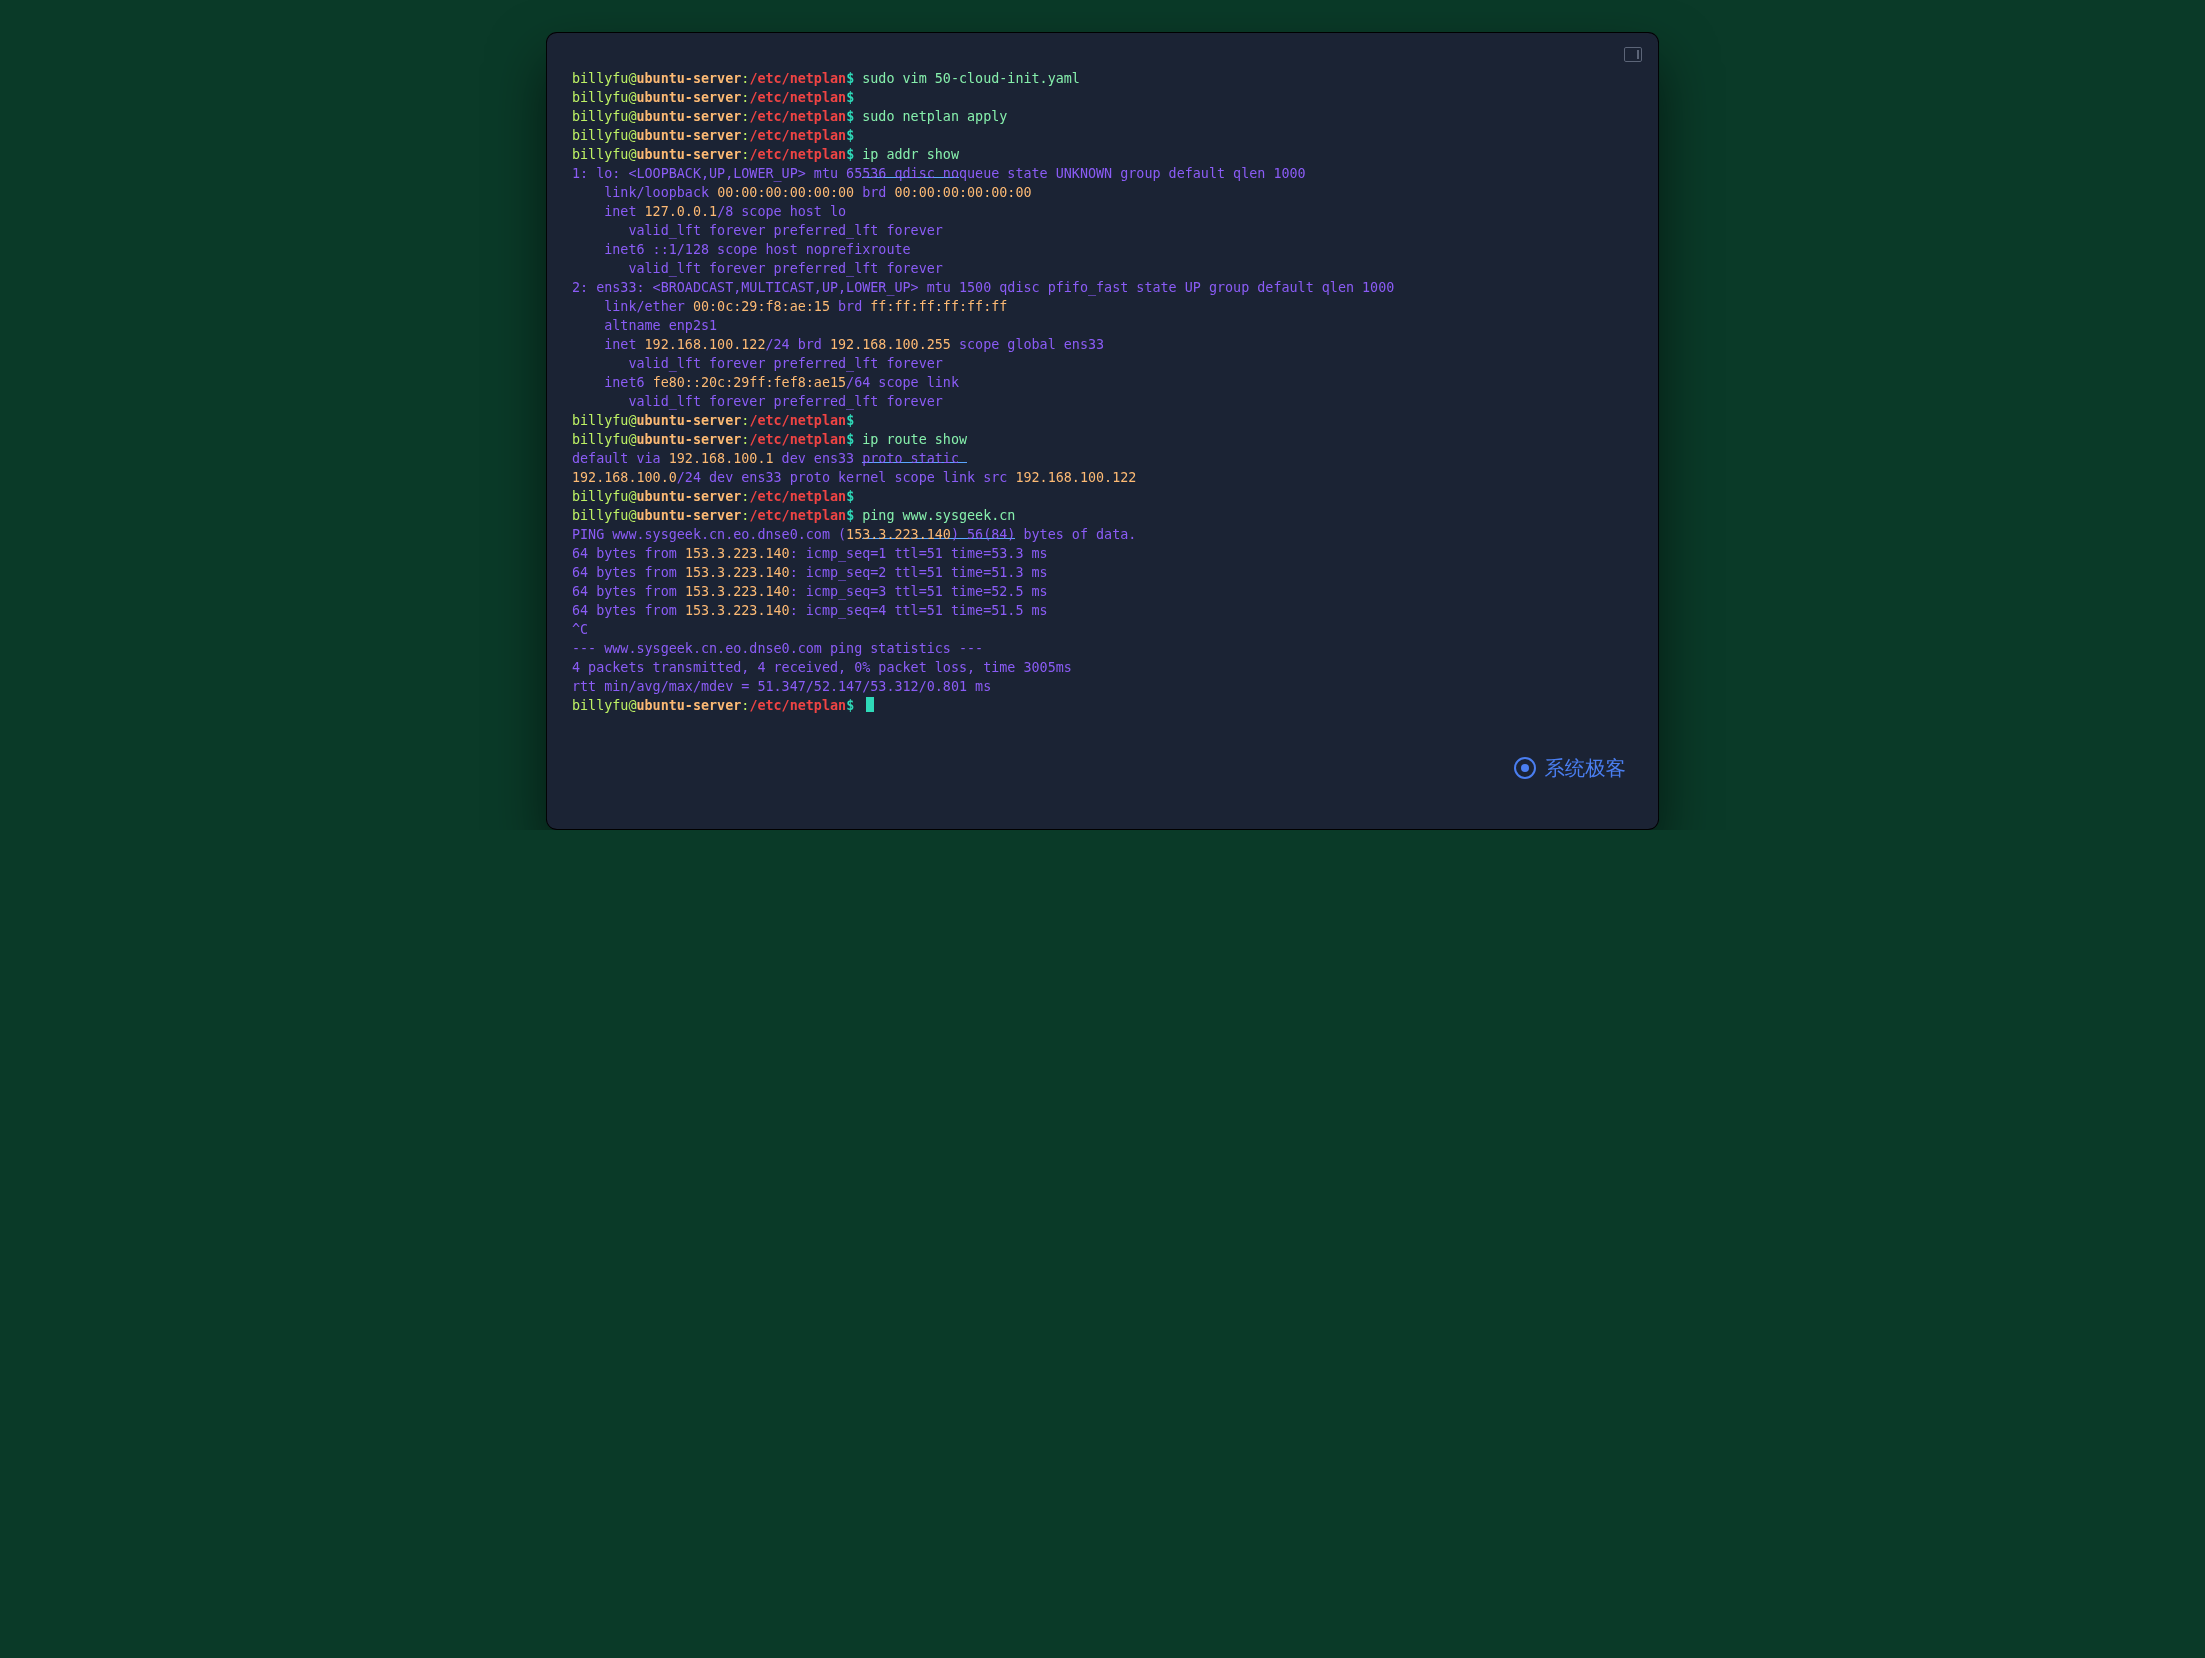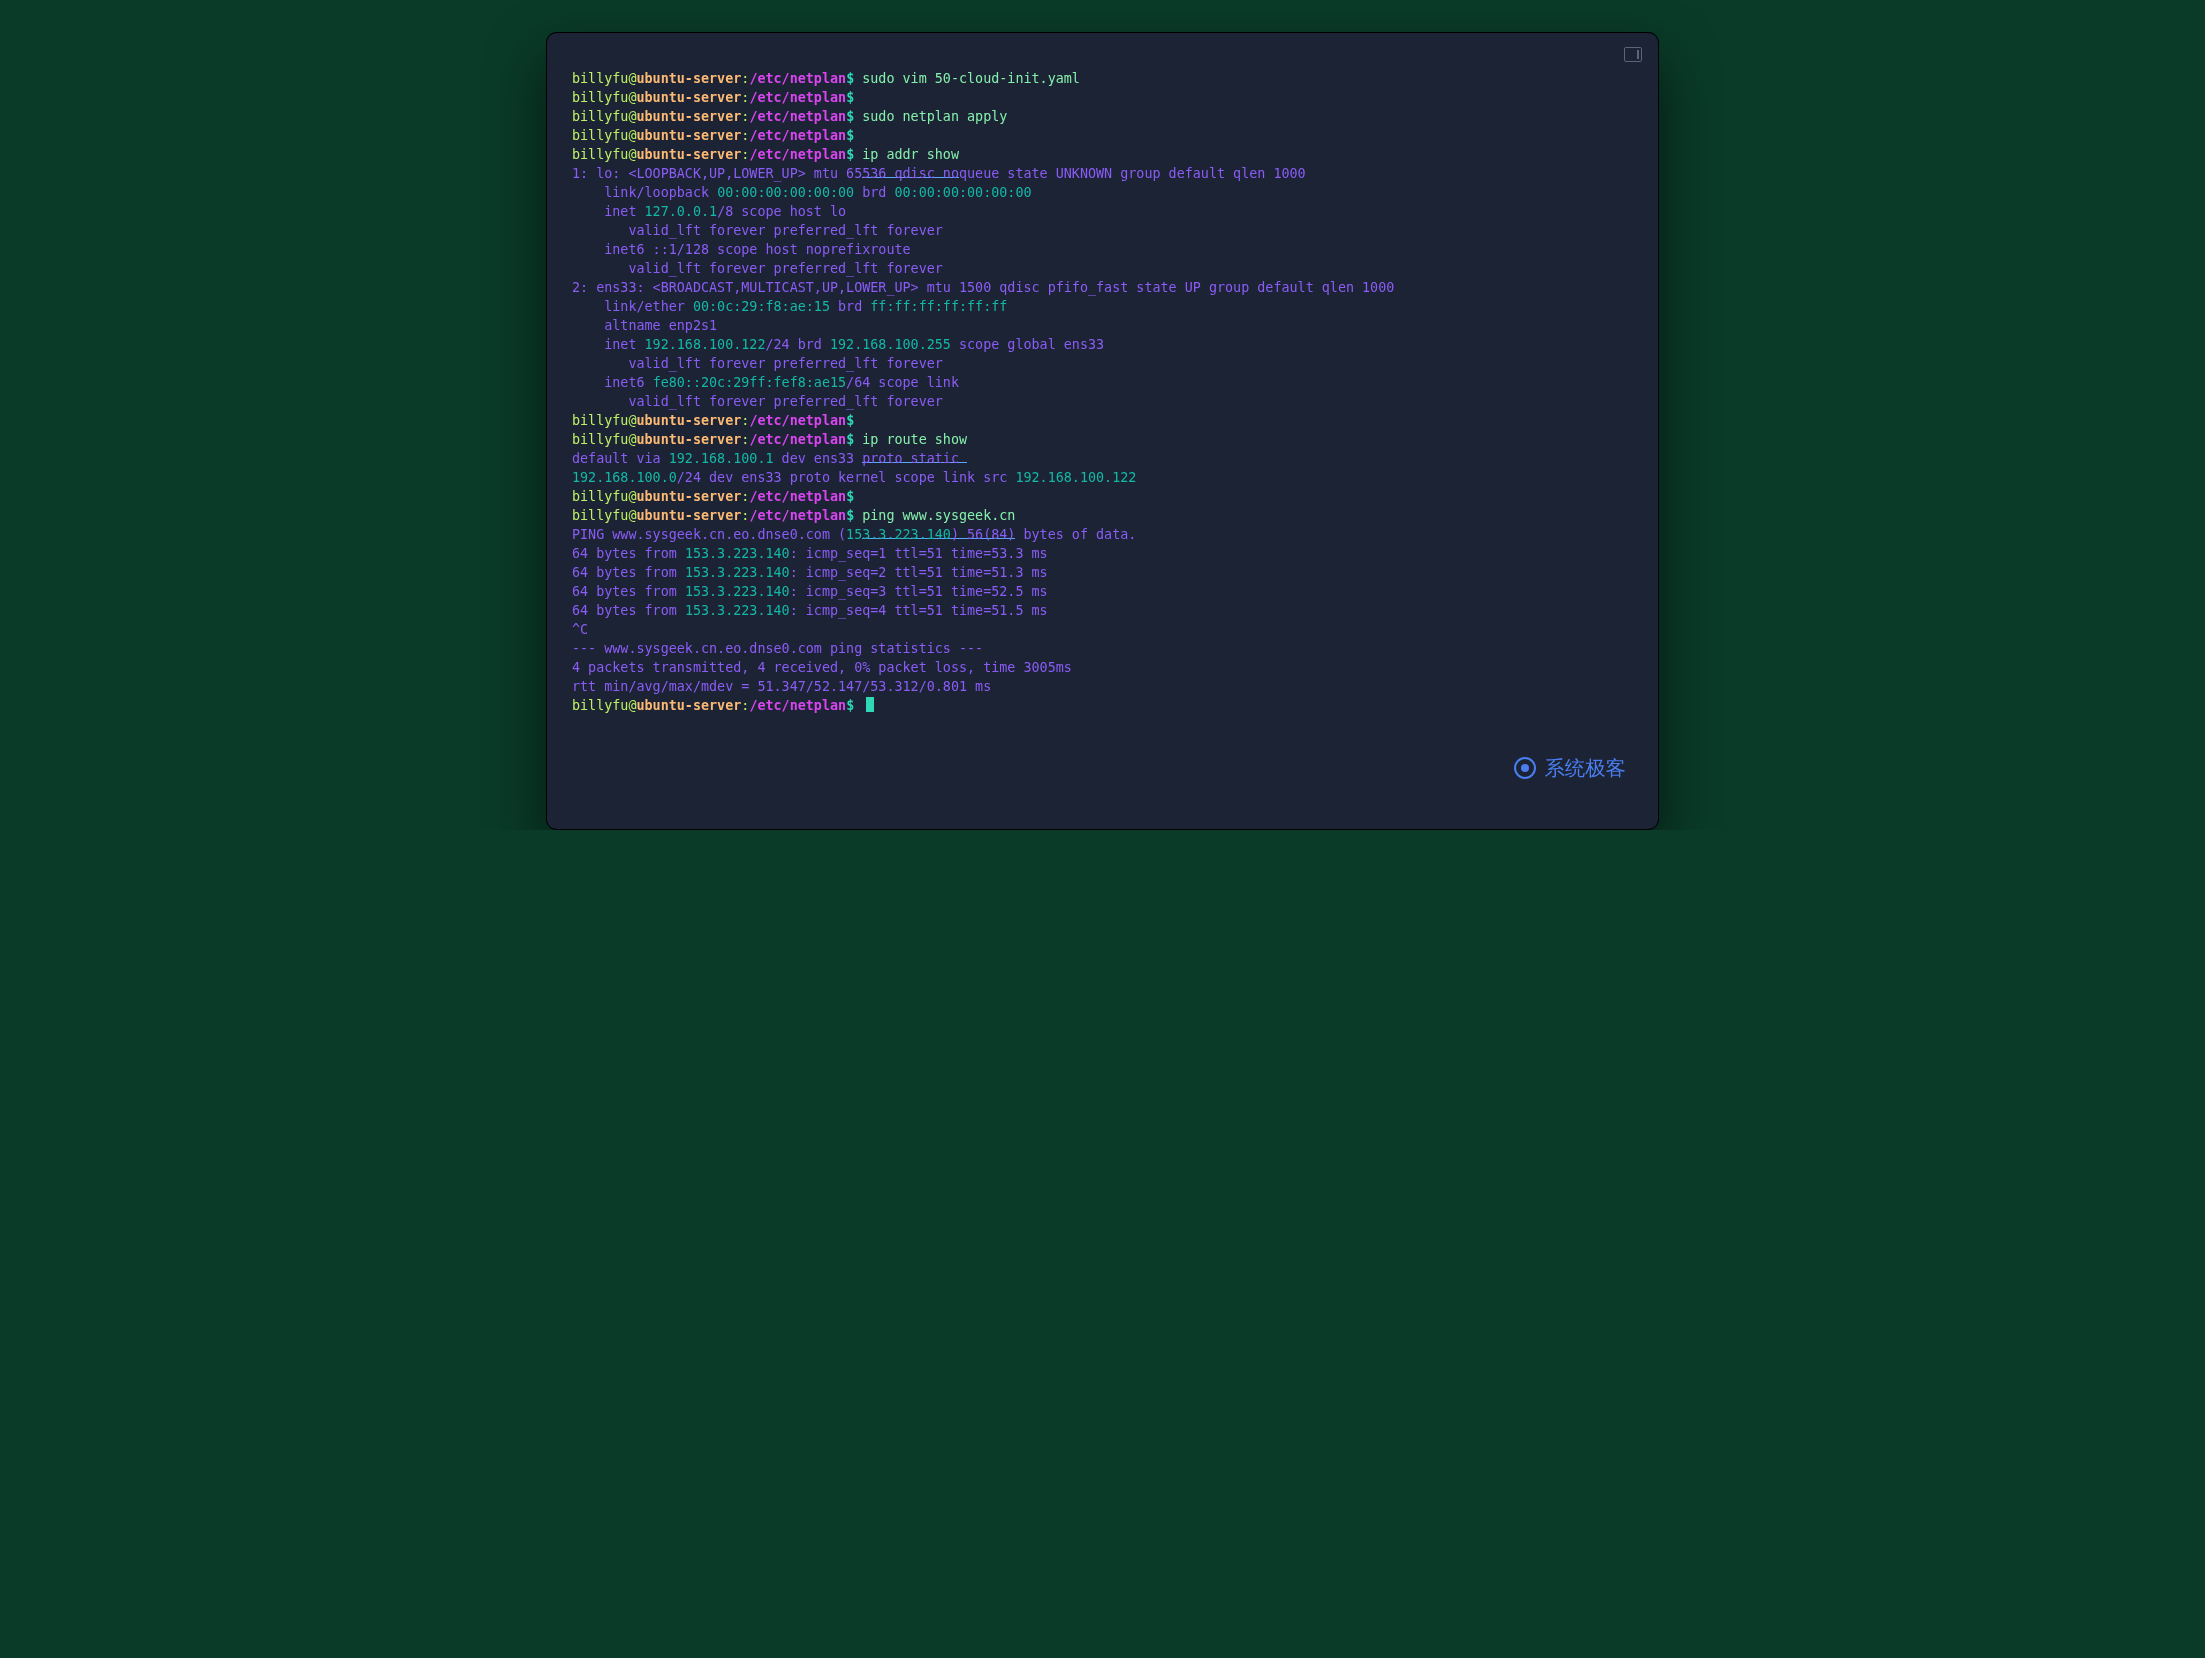--- a/index.html
+++ b/index.html
@@ -16,26 +16,26 @@
   .scroll-indicator::after{
     content:"";position:absolute;right:1.9px;top:1.9px;bottom:1.9px;width:2.8px;background:#8892a6;
   }
   .term{
     position:absolute;inset:37px 26px 26px 26px;
     font-size:13.4px;line-height:19px;color:#8fa0cc;
     white-space:pre;
   }
   .p-user{color:#bef264;font-weight:400}
   .p-host{color:#fdba74;font-weight:700}
-  .p-path{color:#d946ef;font-weight:700}
+  .p-path{color:#ef4444;font-weight:700}
   .p-doll{color:#2fd9b8;font-weight:700}
   .cmd{color:#86efac}
   .ul{border-bottom:1.9px solid #5aa6ff;padding-bottom:15px}
   .out{color:#8b5cf6}
-  .pink{color:#14b8a6}
+  .pink{color:#fdba74}
   .curs{display:inline-block;width:8.3px;height:15px;background:#2fd9b8;vertical-align:-1.9px;margin-left:3.7px}
   .water{
     position:absolute;right:33px;bottom:48px;color:#4a7ef0;font-weight:400;
     font-size:20.4px;display:flex;align-items:center;gap:7.4px;font-family:system-ui,sans-serif;
   }
   .water svg{width:24px;height:24px}
   .line{display:block}
 </style>
 </head>
 <body>

